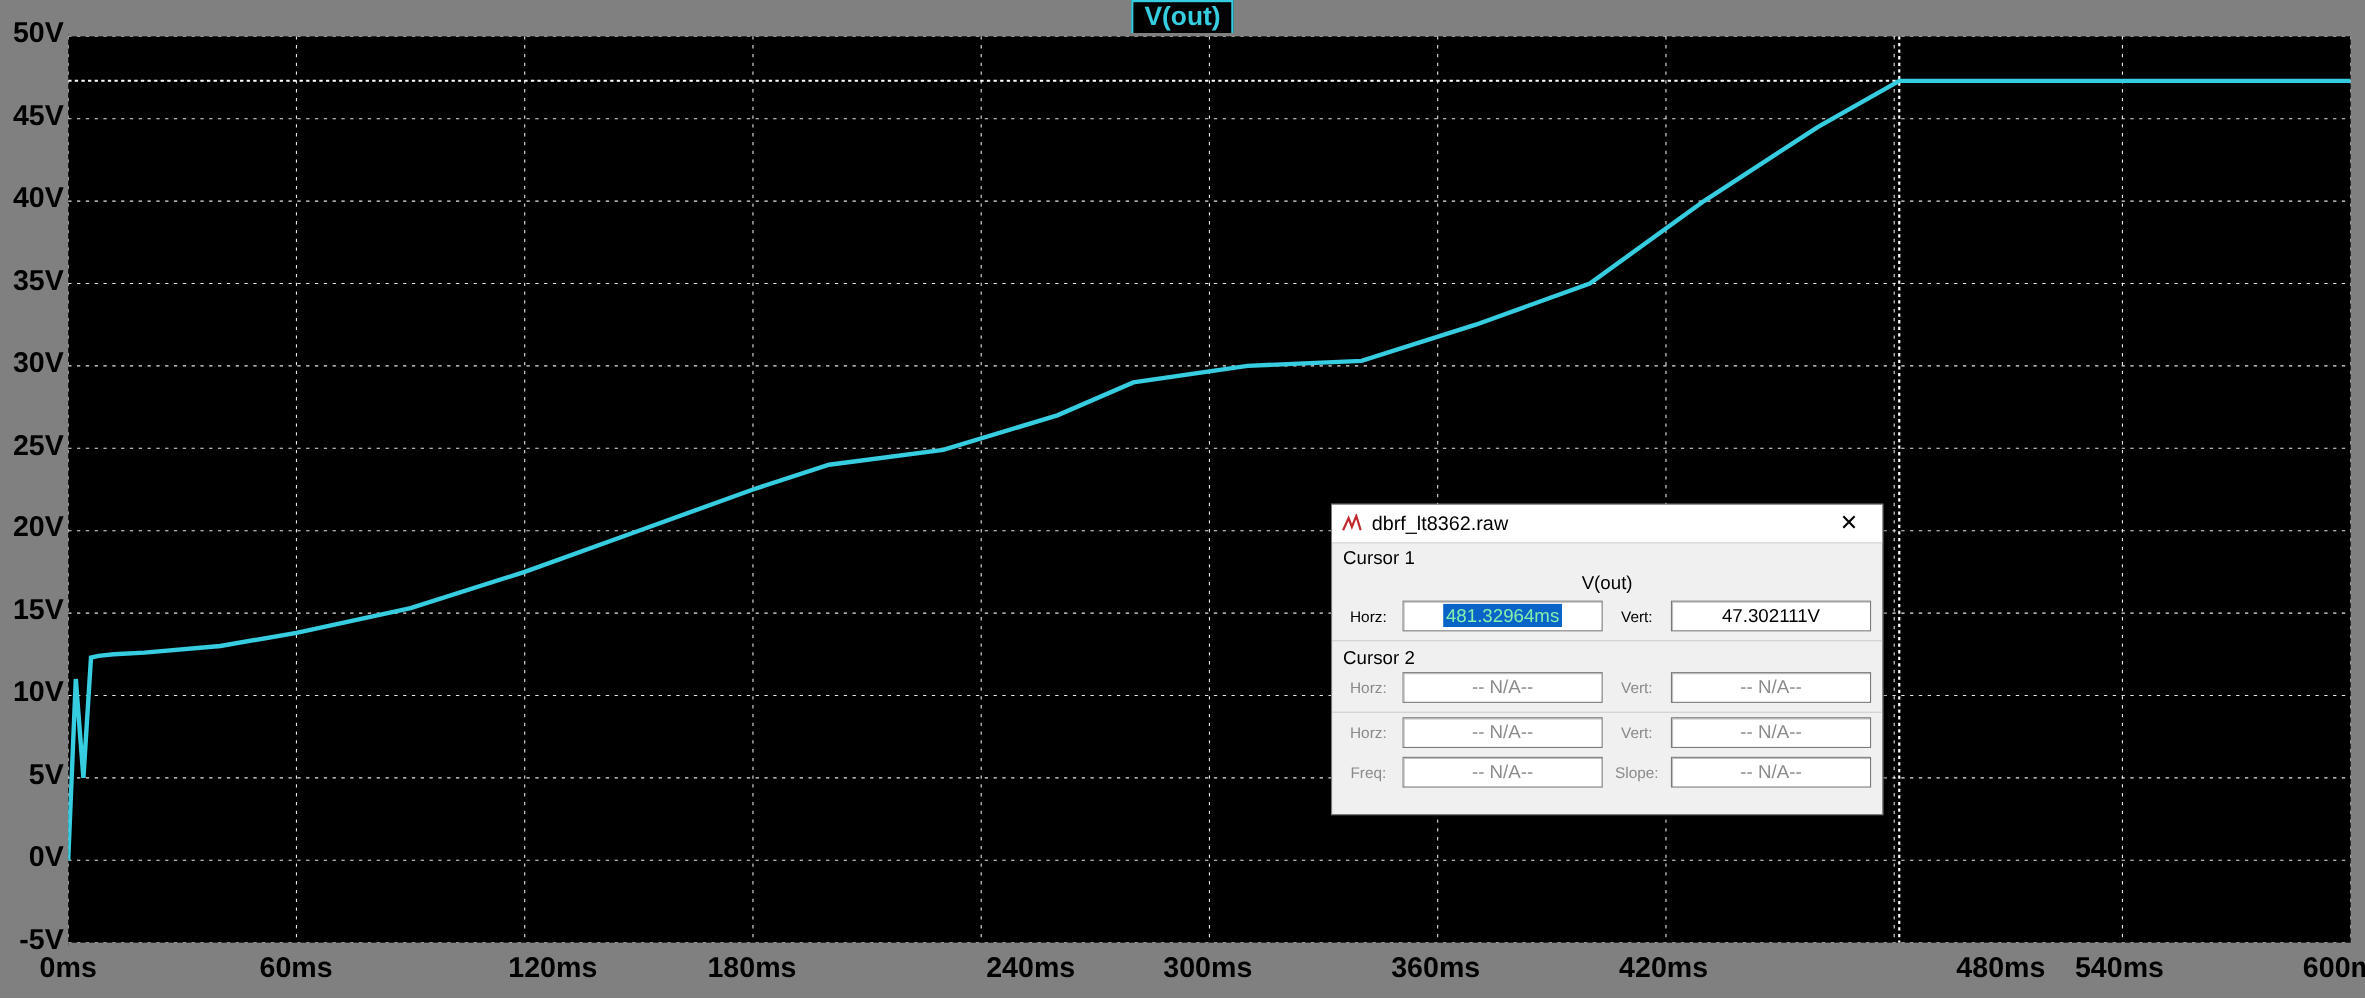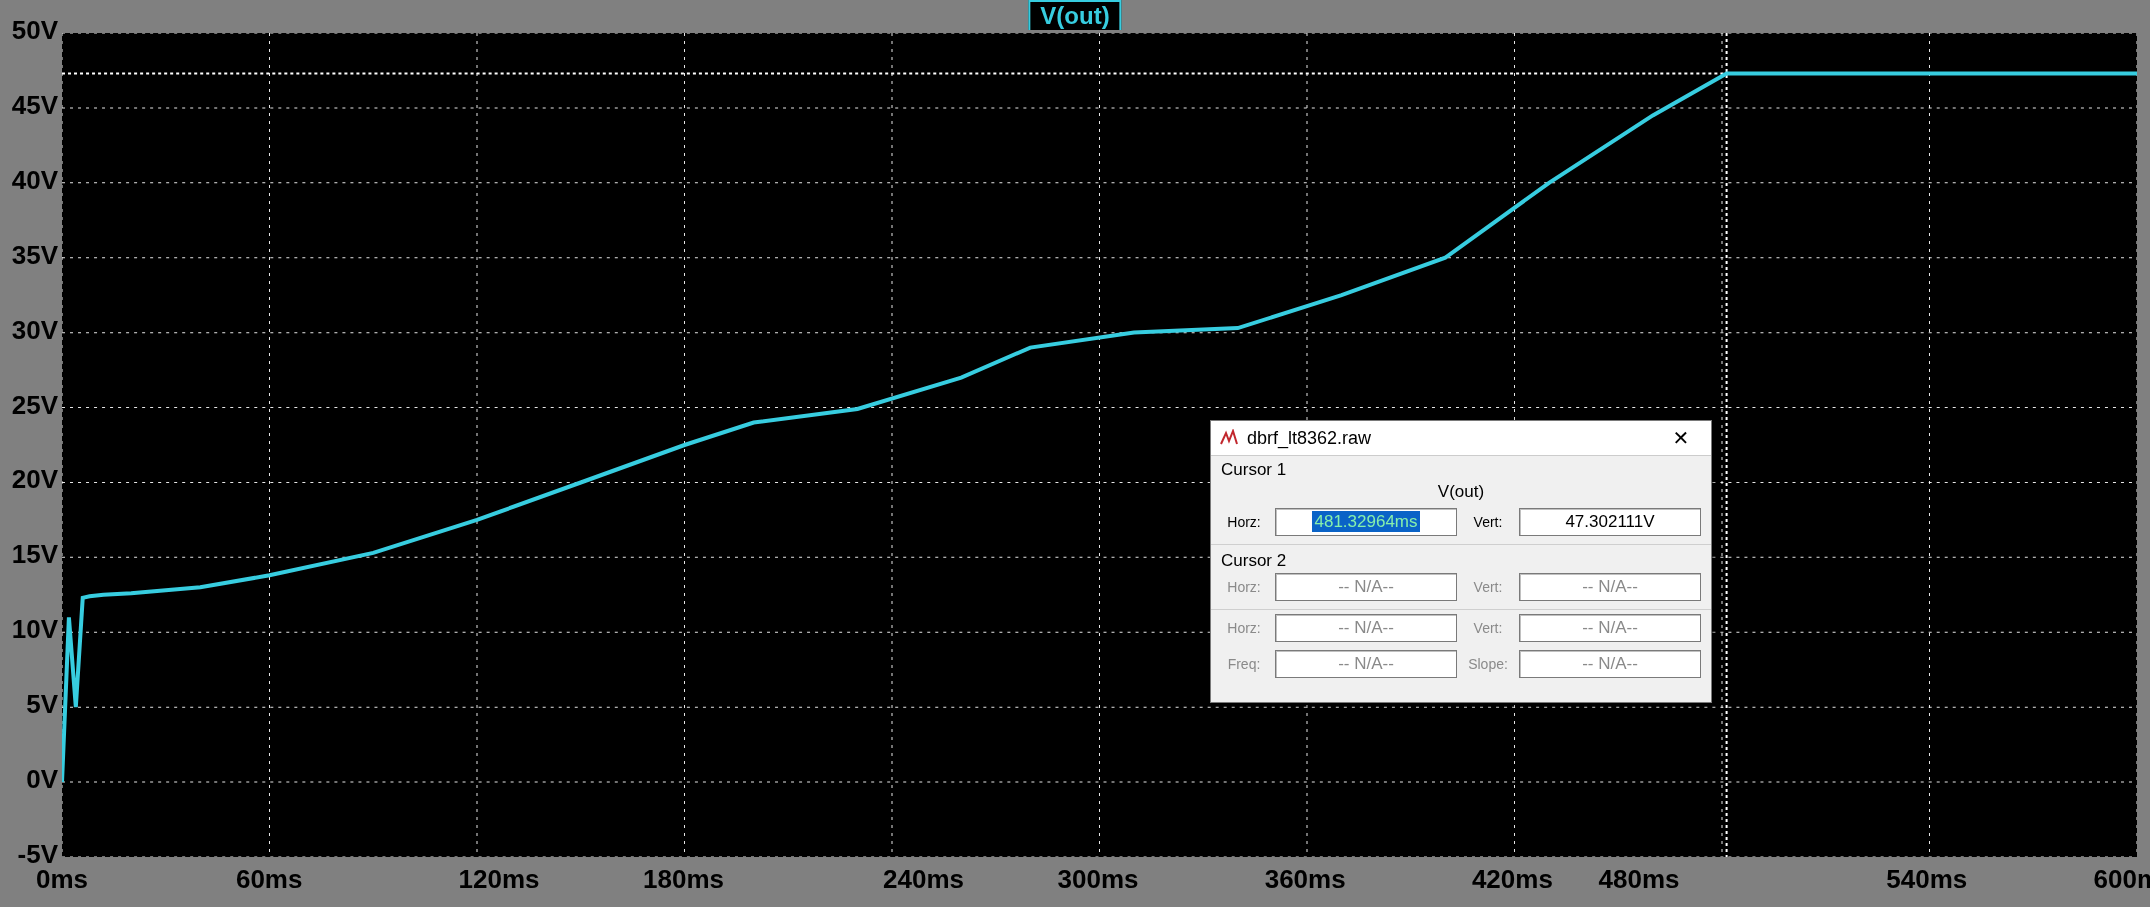--- a/index.html
+++ b/index.html
@@ -81,20 +81,21 @@
   }
   
   .dialog {
     position: absolute;
     width: 500px;
     background: #f0f0f0;
     border: 1px solid #7a7a7a;
     box-shadow: 2px 2px 6px rgba(0,0,0,0.5);
     font-size: 18px;
     color: #000000;
+    margin-top: 38px;
   }
   .dialog .titlebar {
     display: flex;
     align-items: center;
     padding: 6px 8px;
     background: #ffffff;
     border-bottom: 1px solid #cccccc;
   }
   .dialog .titlebar .icon {
     width: 20px; height: 20px;
@@ -217,27 +218,27 @@
       <div class="ytick" style="top: 554.364px;">15V</div>
       <div class="ytick" style="top: 629.273px;">10V</div>
       <div class="ytick" style="top: 704.182px;">5V</div>
       <div class="ytick" style="top: 779.091px;">0V</div>
       <div class="ytick" style="top: 854px;">-5V</div>
     </div>
 
 <div id="xticks">
       <div class="xtick" style="left: 62px;">0ms</div>
       <div class="xtick" style="left: 269.2px;">60ms</div>
-      <div class="xtick" style="left: 499px;">120ms</div>
+      <div class="xtick" style="left: 483px; text-align: right;">120ms</div>
       <div class="xtick" style="left: 683.6px;">180ms</div>
-      <div class="xtick" style="left: 904px; text-align: right;">240ms</div>
+      <div class="xtick" style="left: 937px;">240ms</div>
       <div class="xtick" style="left: 1098px;">300ms</div>
       <div class="xtick" style="left: 1305.2px;">360ms</div>
       <div class="xtick" style="left: 1512.4px;">420ms</div>
-      <div class="xtick" style="left: 1639px;">480ms</div>
+      <div class="xtick" style="left: 1819px;">480ms</div>
       <div class="xtick" style="left: 1926.8px;">540ms</div>
       <div class="xtick" style="left: 2134px;">600ms</div>
     </div>
 
 <div class="dialog" id="cursor-dialog" style="left:1210px; top:420px;">
   <div class="titlebar">
     <span class="icon">
       <svg width="18" height="18" viewBox="0 0 18 18">
         <rect x="0" y="0" width="18" height="18" fill="#ffffff"></rect>
         <path d="M1 15 L6 4 L9 12 L13 2 L17 15" stroke="#c1272d" stroke-width="2" fill="none"></path>

